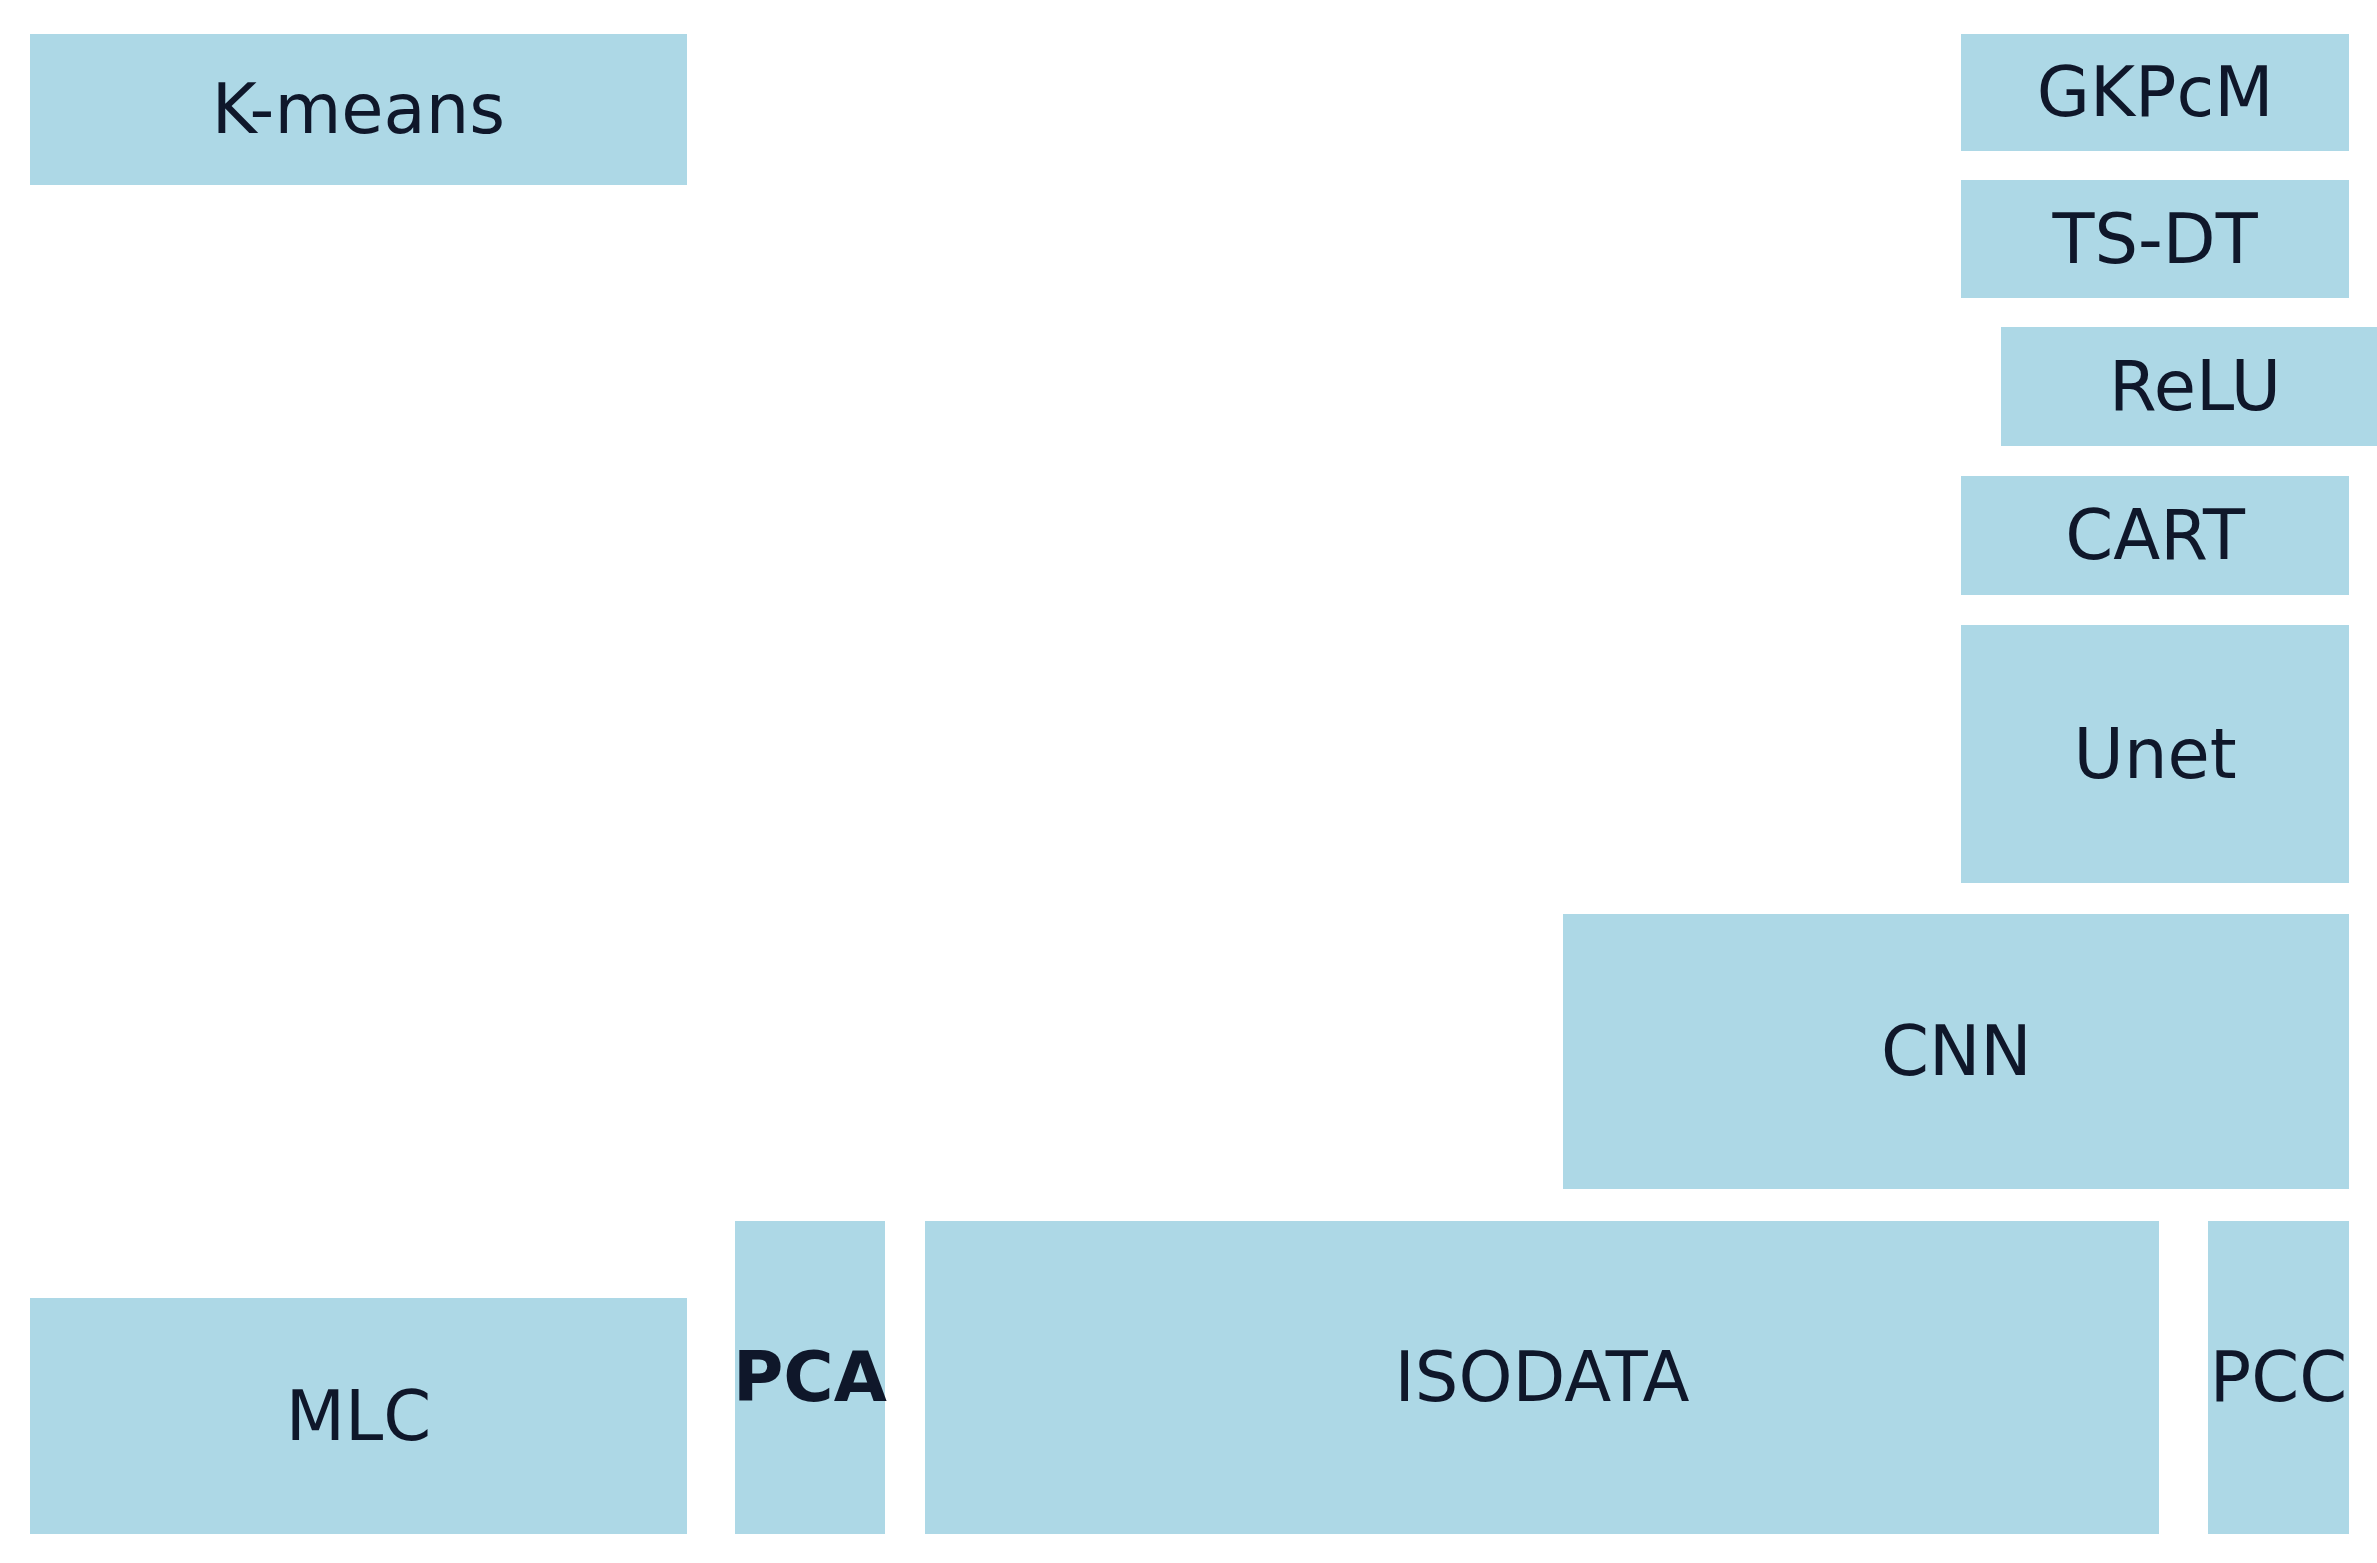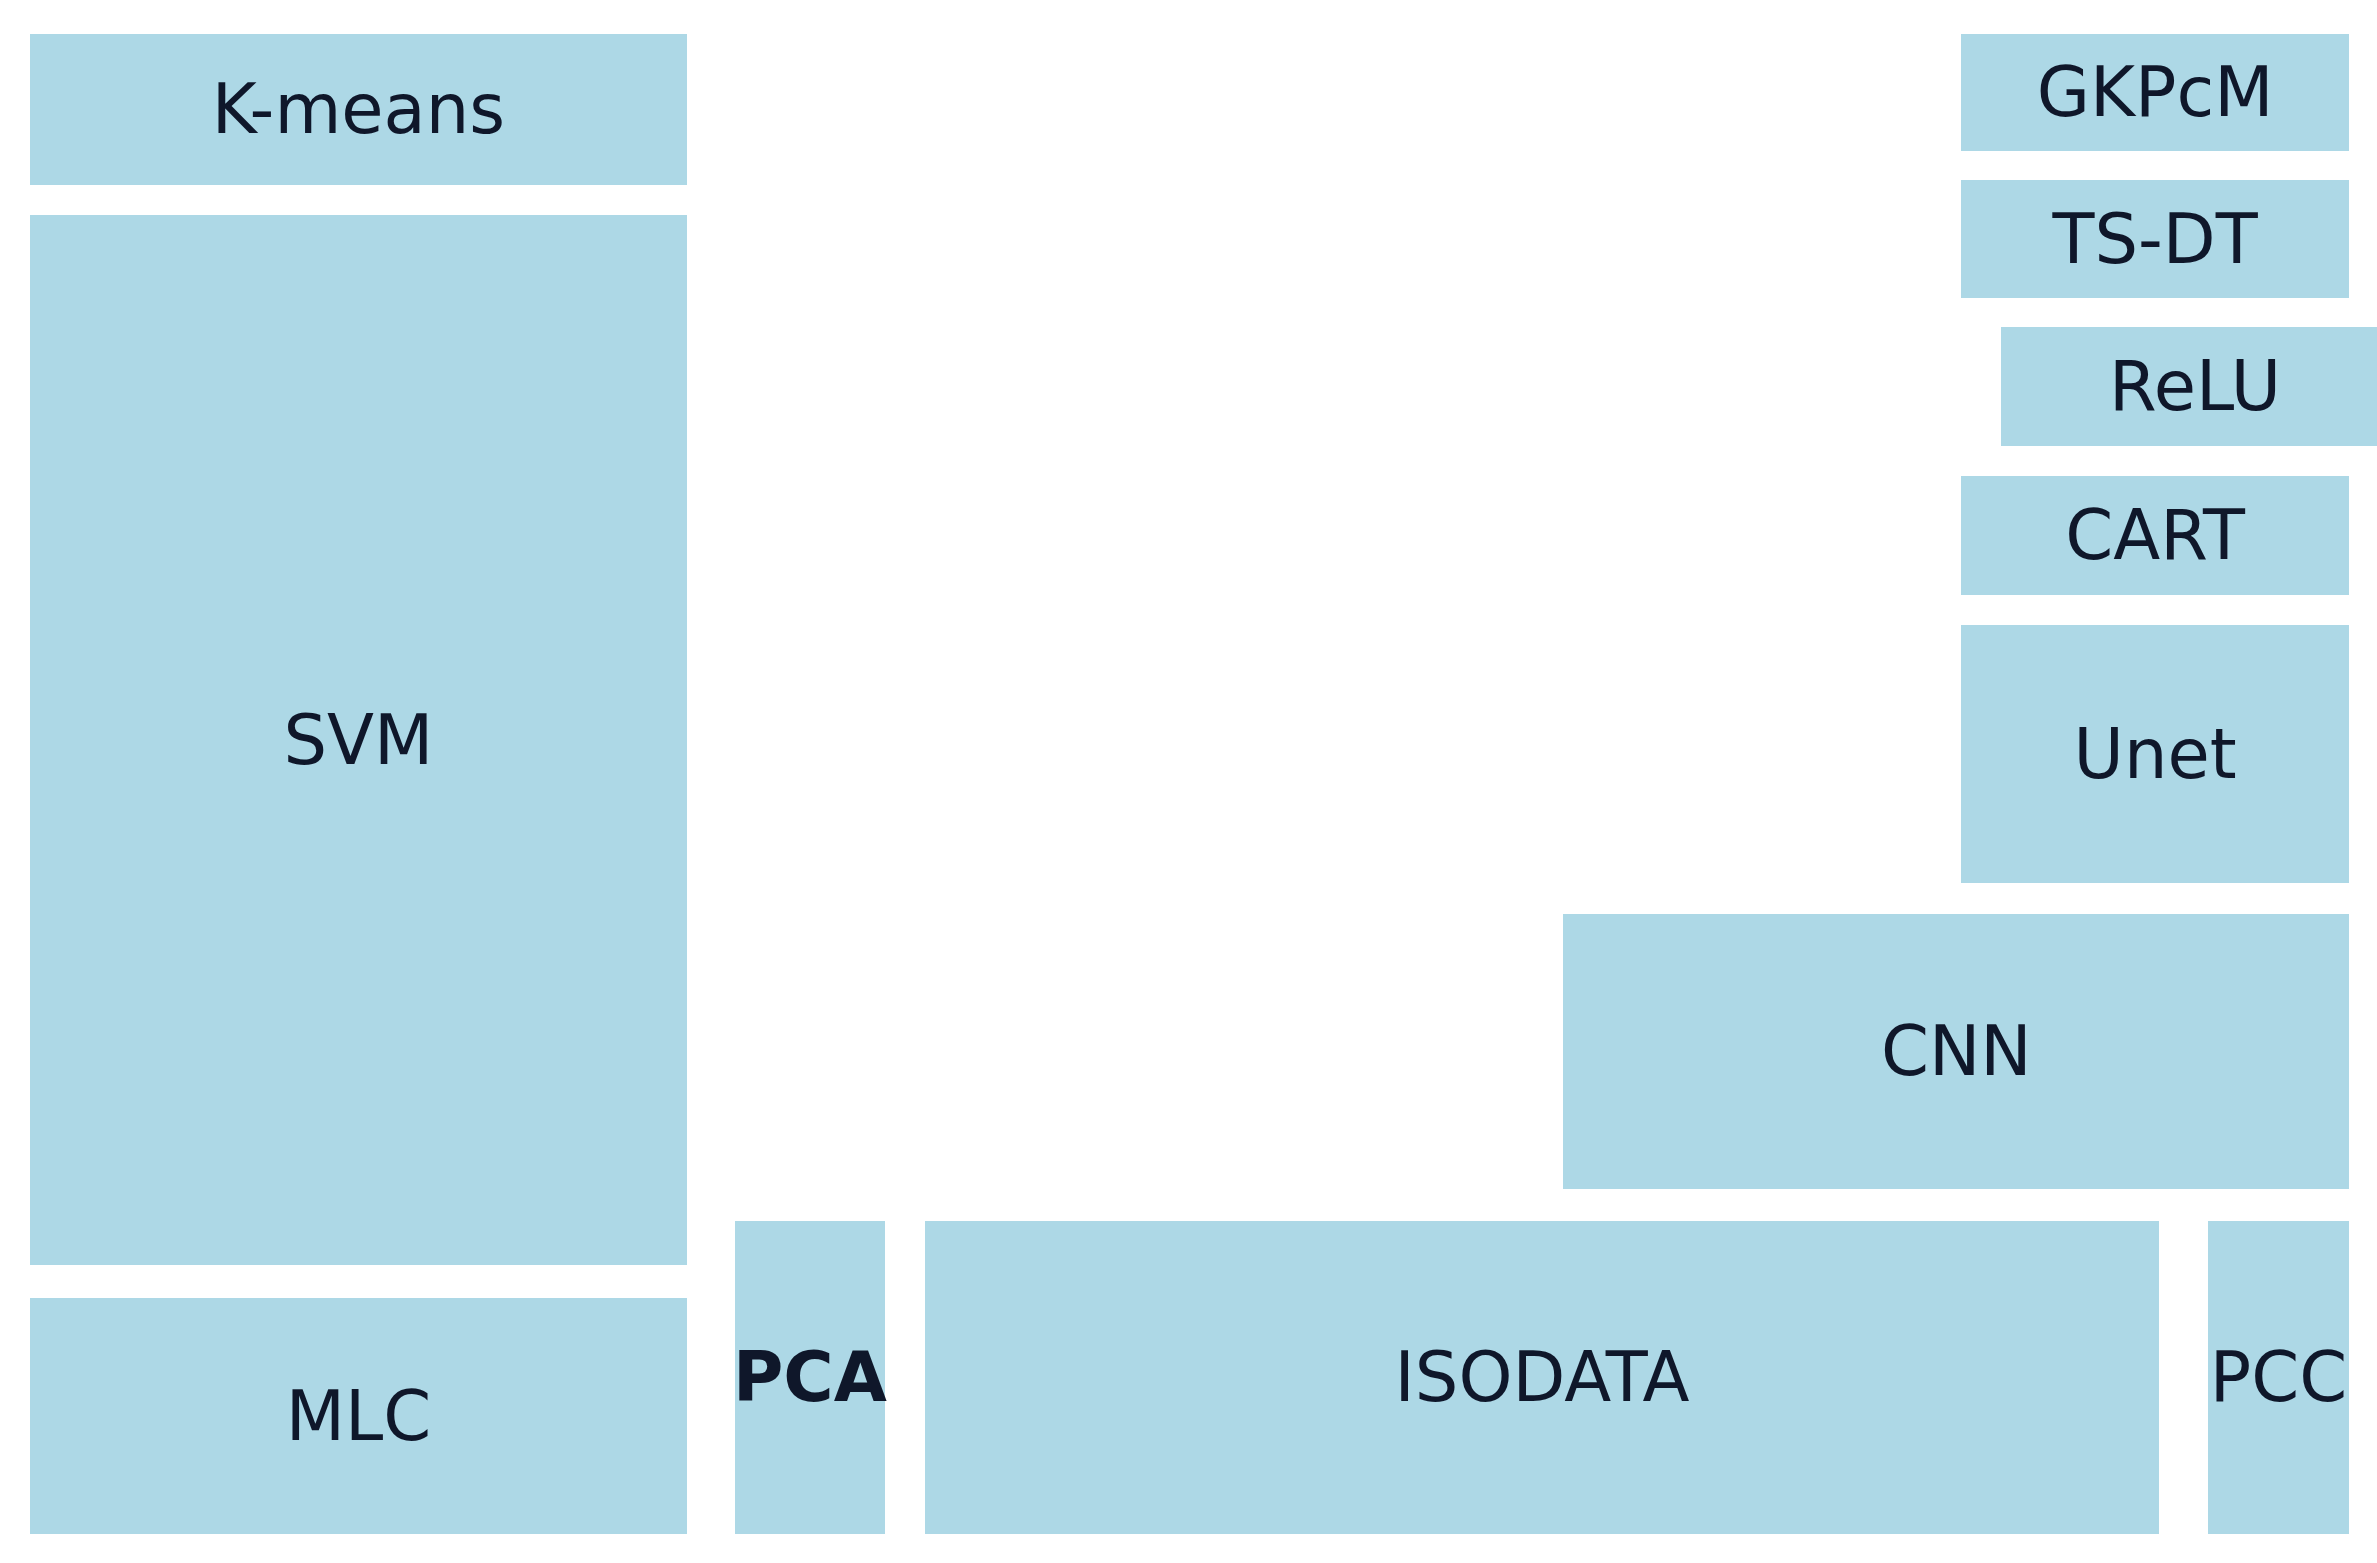--- a/index.html
+++ b/index.html
@@ -52,23 +52,20 @@
 </style>
 </head>
 <body>
 
 <div class="treemap">
 
   <div class="tile t-kmeans">
     <span class="label">K-means</span>
   </div>
 
-  <div class="tile t-svm">
-    <span class="label">SVM</span>
-  </div>
 
   <div class="tile t-mlc">
     <span class="label">MLC</span>
   </div>
 
 
 
   <div class="tile t-cnn">
     <span class="label">CNN</span>
   </div>

